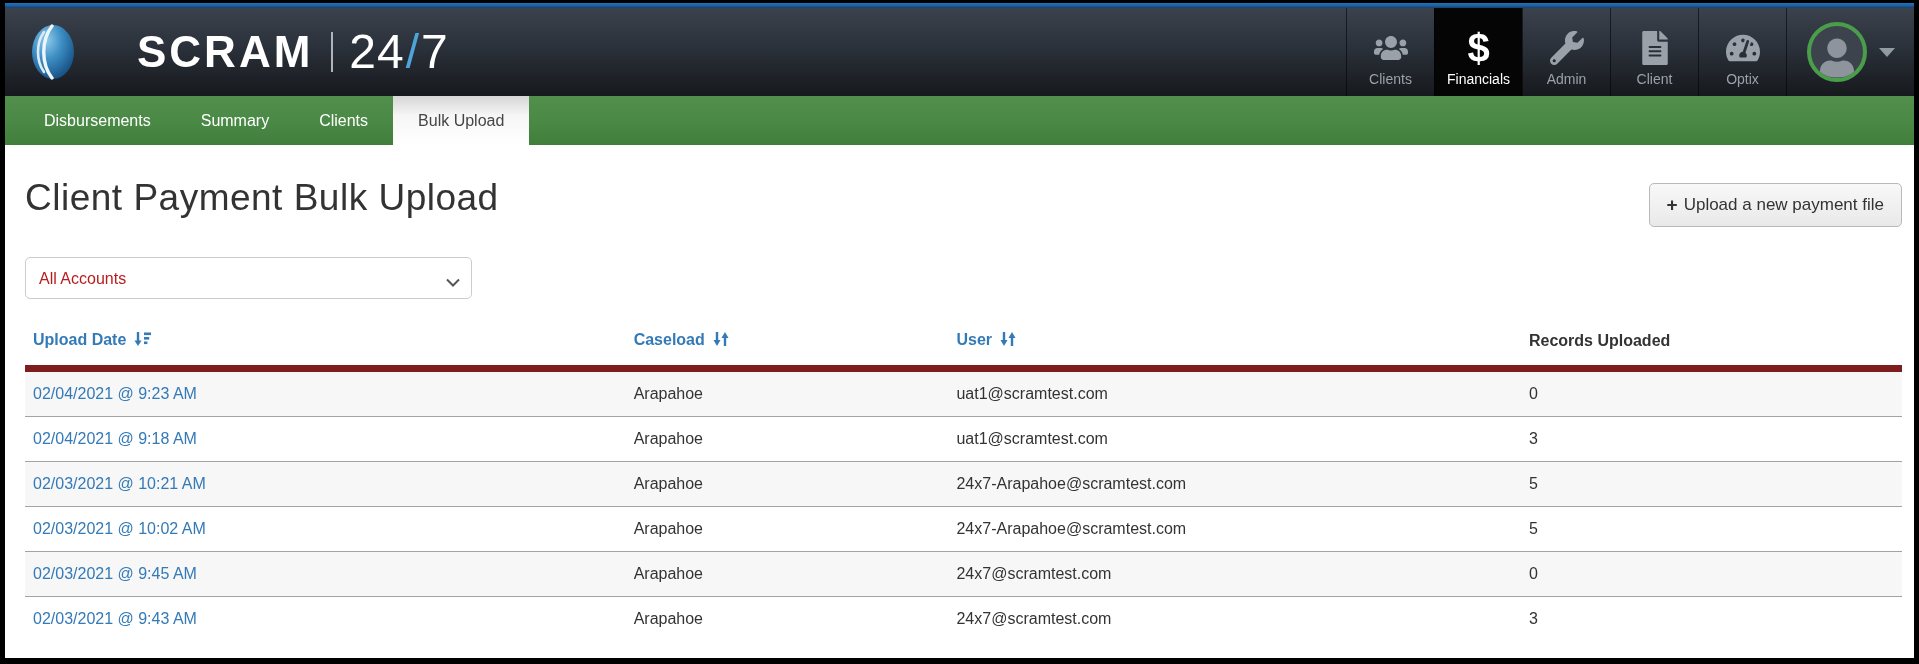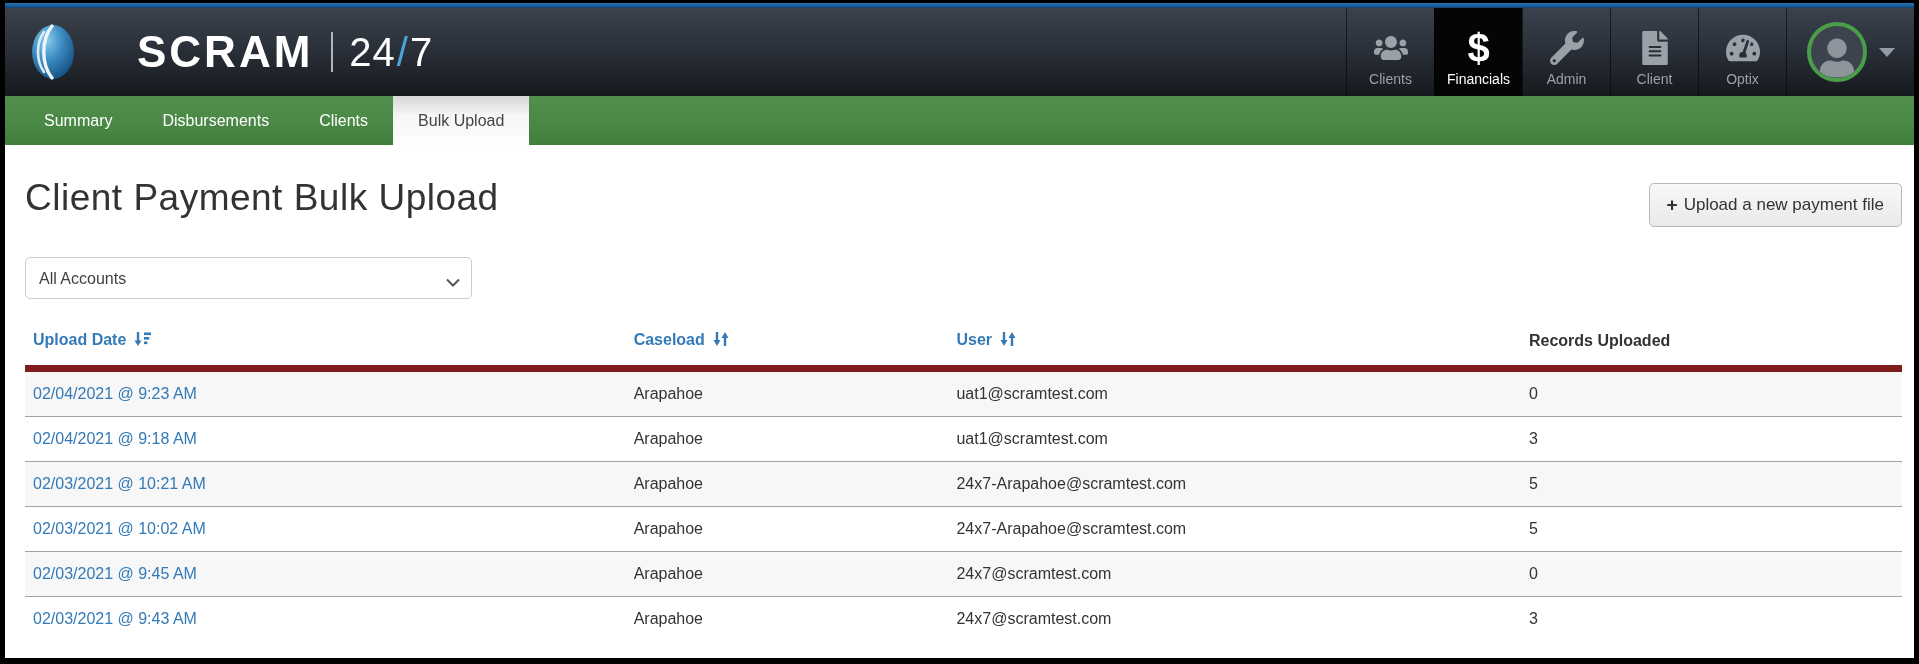--- a/index.html
+++ b/index.html
@@ -23,21 +23,21 @@
     display:flex; align-items:stretch;
   }
   .brand { display:flex; align-items:center; padding-left:26px; flex:1 1 auto; }
   .brand-sphere { width:44px; height:56px; margin-right:16px; }
   .brand-name {
     color:#fff; font-size:44px; font-weight:bold; letter-spacing:3px;
     line-height:1;
     margin-left:46px;
   }
   .brand-divider { width:2px; height:40px; background:#aeb4ba; margin:0 16px 0 18px; }
-  .brand-247 { color:#fff; font-size:40px; font-weight:400; letter-spacing:1px; line-height:1; }
+  .brand-247 { color:#fff; font-size:48px; font-weight:400; letter-spacing:1px; line-height:1; }
   .brand-247 .slash { color:#4da4d9; padding:0 1px; }
 
   .app-nav { display:flex; align-items:stretch; }
   .nav-cell {
     width:88px; display:flex; flex-direction:column; align-items:center; justify-content:flex-end;
     padding-bottom:9px; border-left:1px solid rgba(0,0,0,0.55); cursor:pointer;
     color:#9aa1a9;
   }
   .nav-cell .nav-icon { height:40px; display:flex; align-items:center; justify-content:center; }
   .nav-cell .nav-icon svg { width:34px; height:34px; fill:currentColor; }
@@ -87,21 +87,21 @@
     font-family:"Liberation Sans","DejaVu Sans",sans-serif;
     display:flex; align-items:center; white-space:nowrap;
   }
   .upload-btn .plus { font-weight:bold; font-size:19px; margin-right:6px; }
 
   .filter-row { display:flex; margin-top:30px; gap:14px; }
   .select-wrap { position:relative; }
   .select-wrap select {
     appearance:none; -webkit-appearance:none;
     height:42px; border:1px solid #ccc; border-radius:5px; background:#fff;
-    font-size:16px; color:#404040; padding:0 34px 0 13px;
+    font-size:16px; color:#b91c1c; padding:0 34px 0 13px;
     font-family:"Liberation Sans","DejaVu Sans",sans-serif;
     width:100%; cursor:pointer;
   }
   .select-wrap.account { width:447px; }
   .select-wrap.daterange { width:294px; }
   .select-chevron { position:absolute; right:12px; top:16px; pointer-events:none; }
   .select-chevron svg { stroke:#555; fill:none; stroke-width:2; }
 
   
   table.uploads { width:100%; border-collapse:collapse; margin-top:24px; }
@@ -195,24 +195,24 @@
                 <path d="M224 256c70.7 0 128-57.3 128-128S294.7 0 224 0 96 57.3 96 128s57.3 128 128 128zm89.6 32h-16.7c-22.2 10.2-46.9 16-72.9 16s-50.6-5.8-72.9-16h-16.7C60.2 288 0 348.2 0 422.4V464c0 26.5 21.5 48 48 48h352c26.5 0 48-21.5 48-48v-41.6c0-74.2-60.2-134.4-134.4-134.4z"></path>
               </svg>
           </span>
           <span class="caret-down"></span>
         </div>
       </div>
     </div>
 
     <div class="sub-nav">
       <div class="tab">
+          <span>Disbursements</span>
+        </div>
+      <div class="tab">
           <span>Summary</span>
-        </div>
-      <div class="tab">
-          <span>Disbursements</span>
         </div>
       <div class="tab">
           <span>Clients</span>
         </div>
       <div class="tab active">
           <span>Bulk Upload</span>
         </div>
     </div>
 
     <div class="content">

